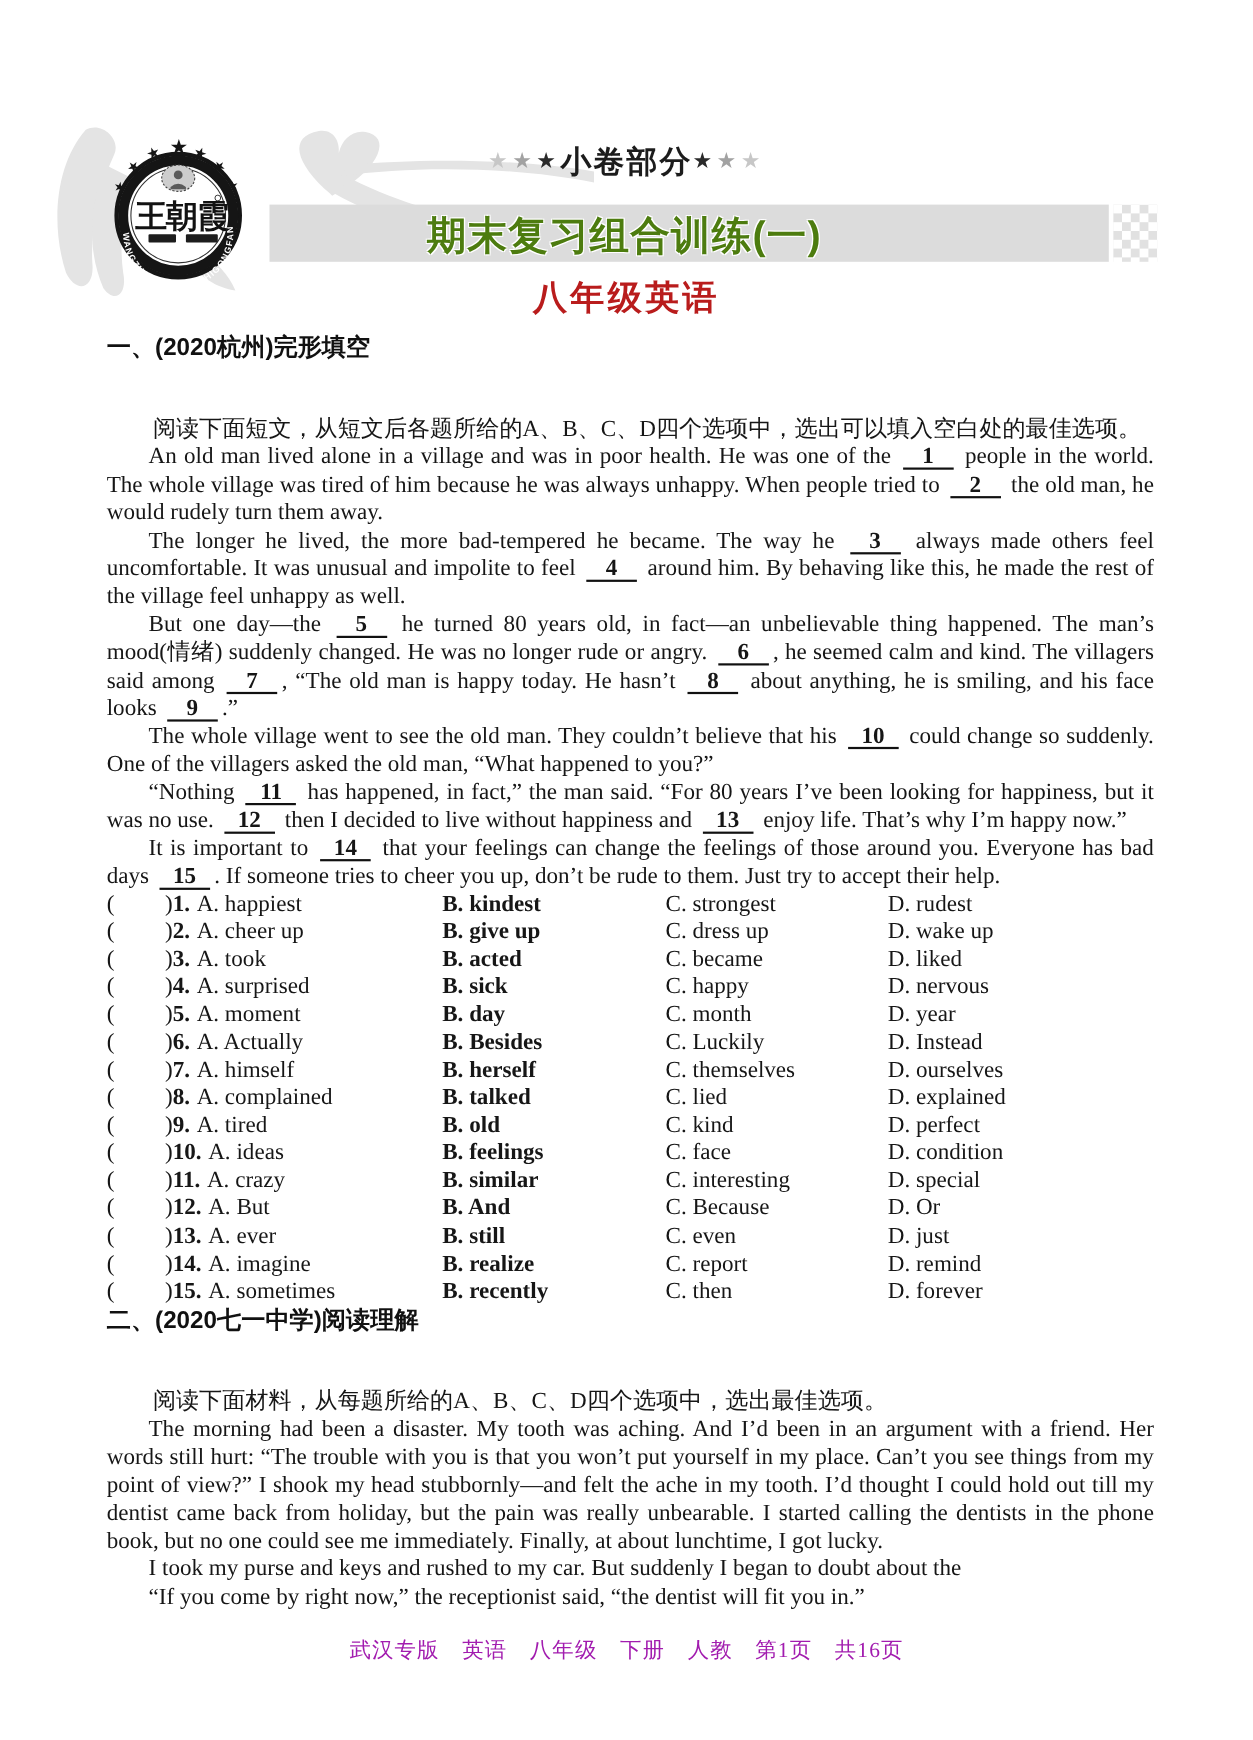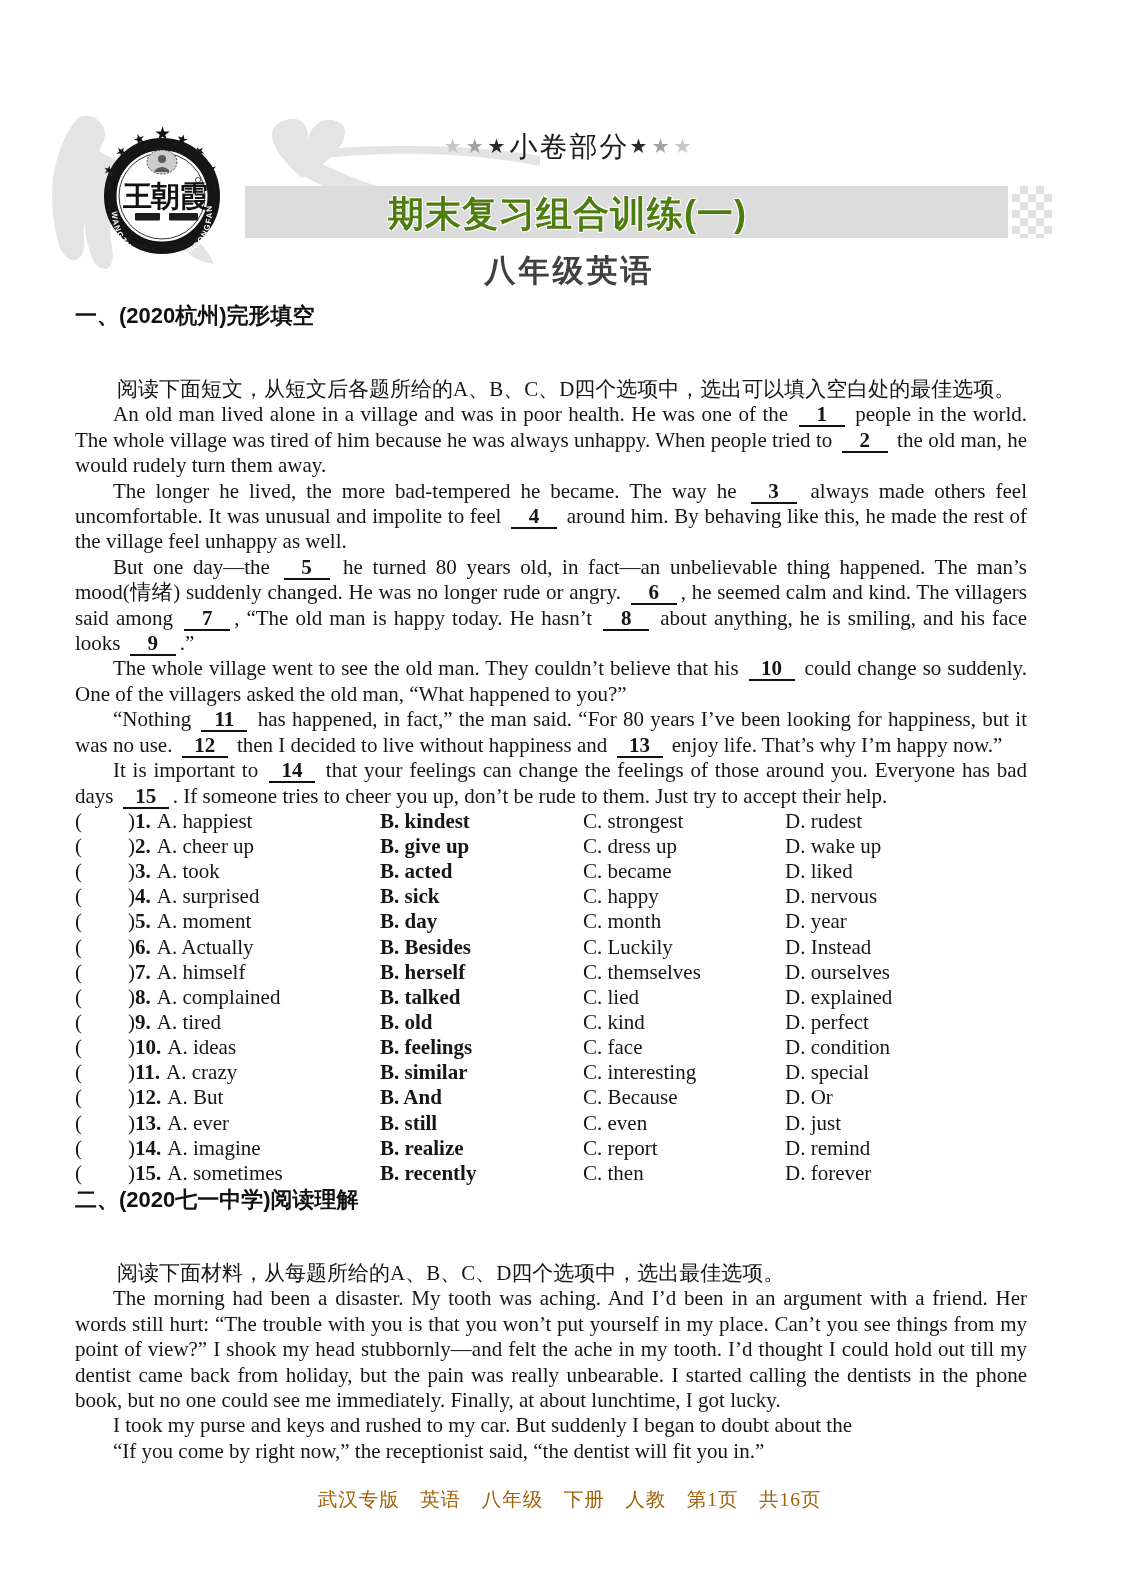--- a/index.html
+++ b/index.html
@@ -6,21 +6,21 @@
   body{
     width:1139px;height:1582px;position:relative;background:#ffffff;
     font-family:"Liberation Serif","DejaVu Serif",serif;color:#161616;
     overflow:hidden;
   }
   
   .deco-svg{position:absolute;left:0;top:0;z-index:0;}
   .logo-svg{position:absolute;left:86px;top:114px;z-index:2;}
   .kicker{
     position:absolute;top:128px;left:0;width:1139px;text-align:center;z-index:1;
-    font-family:"Liberation Sans","DejaVu Sans",sans-serif;font-weight:normal;
+    font-family:"Liberation Sans","DejaVu Sans",sans-serif;font-weight:bold;
     font-size:28px;letter-spacing:2px;color:#1c1c1c;white-space:nowrap;
   }
   .kicker .star{font-size:20px;vertical-align:3px;letter-spacing:4px;}
   .kicker .s1{color:#c7c7c7;} .kicker .s2{color:#a2a2a2;} .kicker .s3{color:#2a2a2a;}
   .banner{
     position:absolute;left:245px;top:186px;width:763px;height:52px;
     background:#dcdcdc;z-index:1;
   }
   .banner-checker{
     position:absolute;left:1012px;top:186px;width:40px;height:52px;z-index:1;
@@ -29,25 +29,25 @@
   }
   .banner-title{
     position:absolute;left:388px;top:190px;z-index:2;
     font-family:"Liberation Sans","DejaVu Sans",sans-serif;font-weight:bold;
     font-size:36px;color:#4d7c0f;letter-spacing:1px;white-space:nowrap;
     text-shadow:-1px -1px 0 #fff,1px -1px 0 #fff,-1px 1px 0 #fff,1px 1px 0 #fff;
   }
   .subject-title{
     position:absolute;top:250px;left:0;width:1139px;text-align:center;z-index:1;
     font-family:"Liberation Sans","DejaVu Sans",sans-serif;font-weight:bold;
-    font-size:31px;color:#404040;letter-spacing:3px;
+    font-size:31px;color:#b91c1c;letter-spacing:3px;
   }
   
   .content{
-    position:absolute;left:75px;top:302px;width:952px;z-index:1;
+    position:absolute;left:97px;top:302px;width:952px;z-index:1;
     font-size:21px;line-height:25.4px;text-align:justify;
   }
   .sec-head{
     font-family:"Liberation Sans","DejaVu Sans",sans-serif;font-weight:bold;
     font-size:22px;line-height:27px;text-align:left;color:#111;
   }
   .instr{text-indent:42px;margin-top:48px;}
   .para{text-indent:38px;}
   .blank{
     display:inline-block;min-width:46px;text-align:center;text-indent:0;
@@ -58,21 +58,21 @@
   .opt-row{display:flex;height:25.15px;line-height:25.15px;text-align:left;}
   .opt-a{width:305px;white-space:nowrap;}
   .opt-b{width:203px;white-space:nowrap;font-weight:bold;}
   .opt-c{width:202px;white-space:nowrap;}
   .opt-d{flex:1;white-space:nowrap;}
   .paren-gap{display:inline-block;width:46px;}
   .opt-num{font-weight:bold;padding-right:6px;}
   
   .footer{
     position:absolute;top:1486px;left:0;width:1139px;text-align:center;z-index:1;
-    font-size:19.5px;color:#a16207;letter-spacing:1px;
+    font-size:19.5px;color:#a21caf;letter-spacing:1px;
   }
 </style>
 </head>
 <body>
 
 <svg class="deco-svg" width="700" height="340" viewBox="0 0 700 340">
   <g fill="#e4e4e4">
     <path d="M78 118 C 50 150 46 205 60 248 C 70 268 86 262 84 240 C 82 210 90 170 104 140 C 110 126 92 110 78 118 Z"></path>
     <path d="M96 150 C 80 190 80 230 94 262 C 104 276 116 268 112 248 C 108 220 112 186 120 162 Z"></path>
     <path d="M168 232 C 180 252 198 262 214 264 C 206 246 192 234 176 226 Z"></path>

